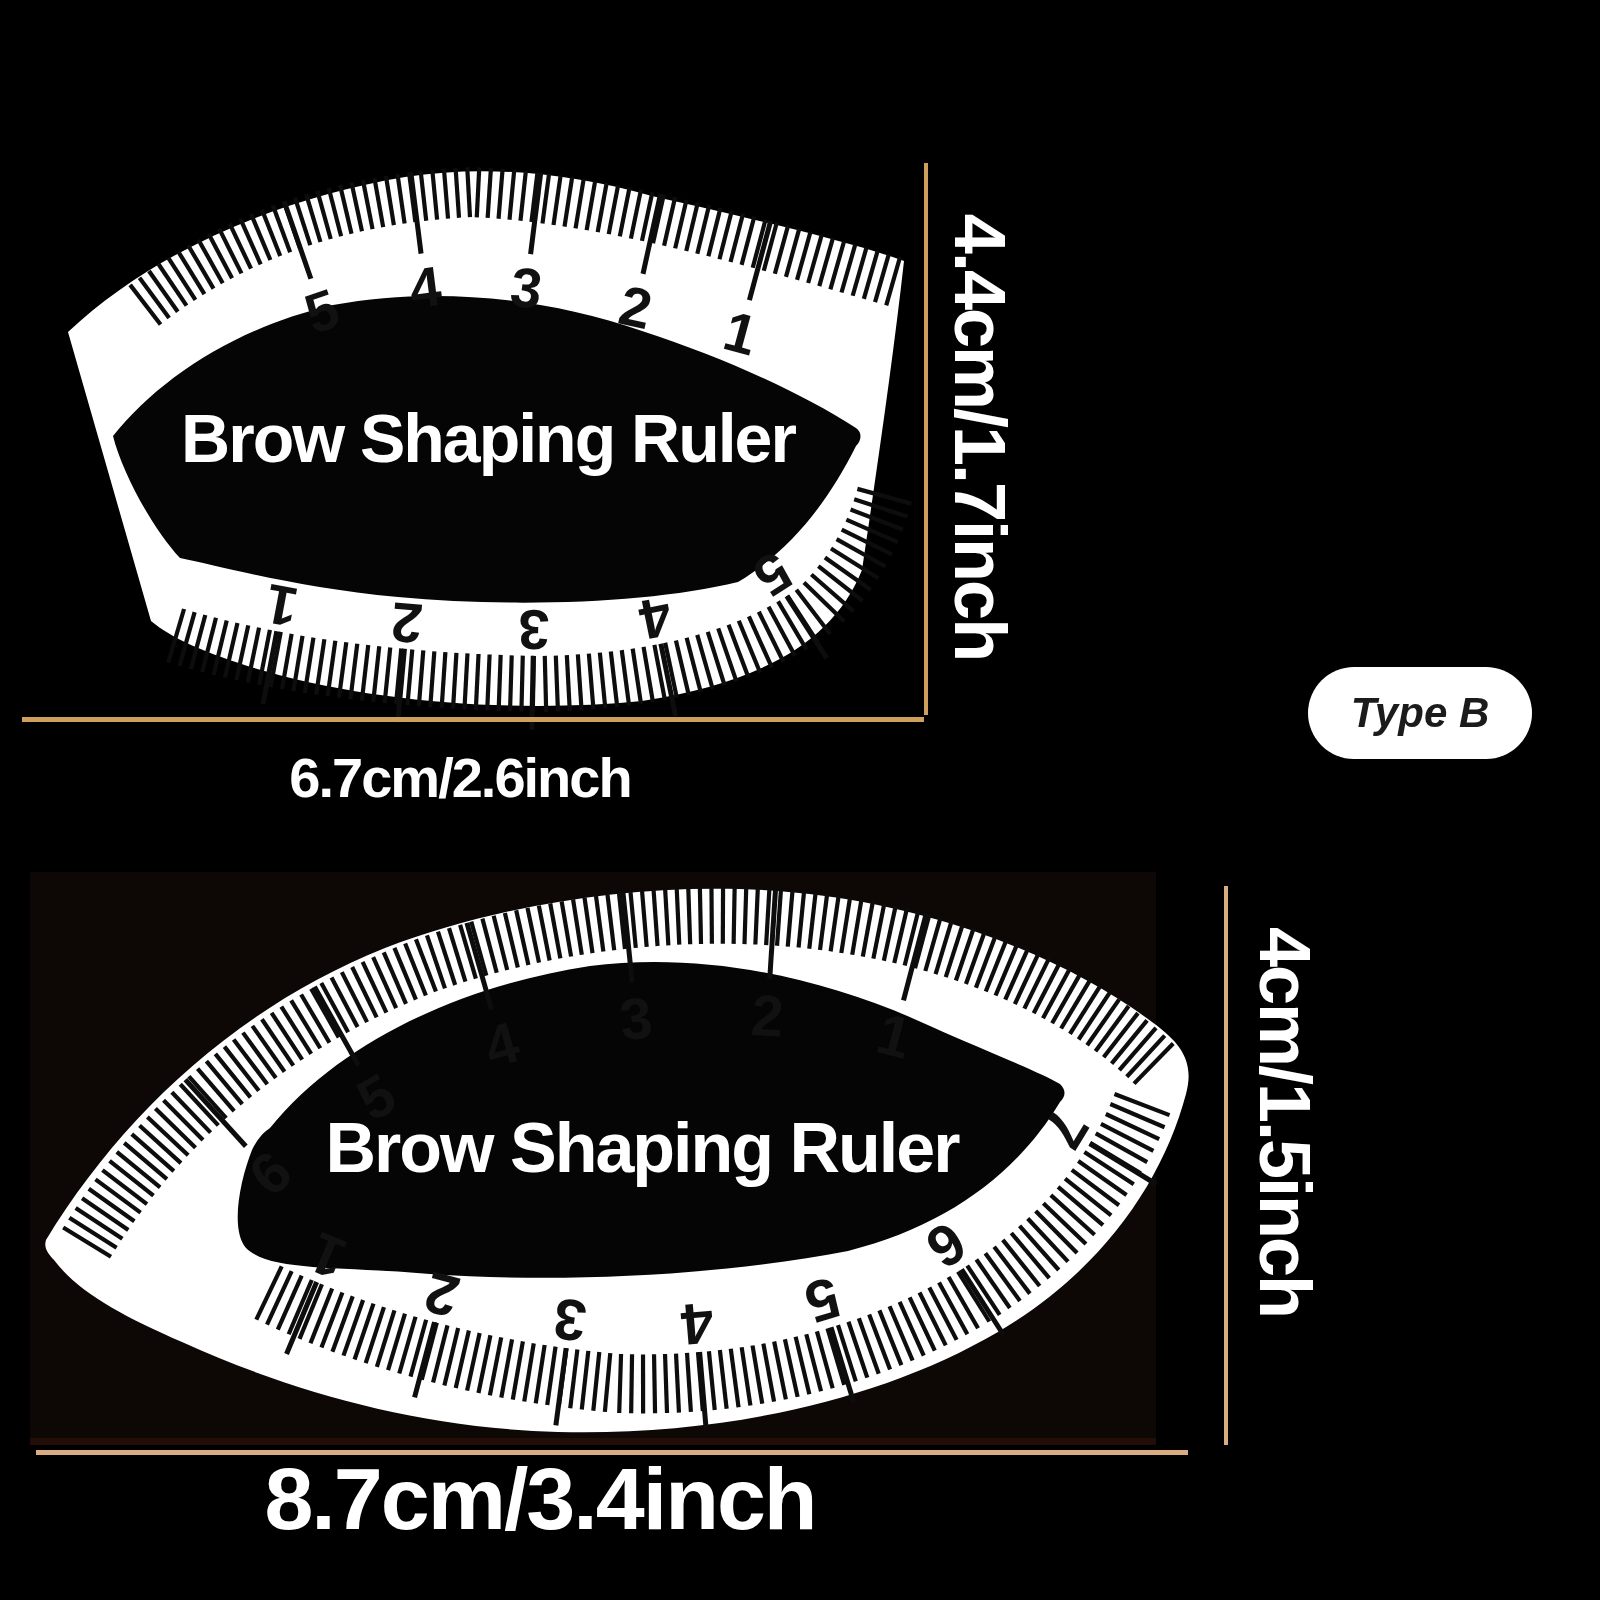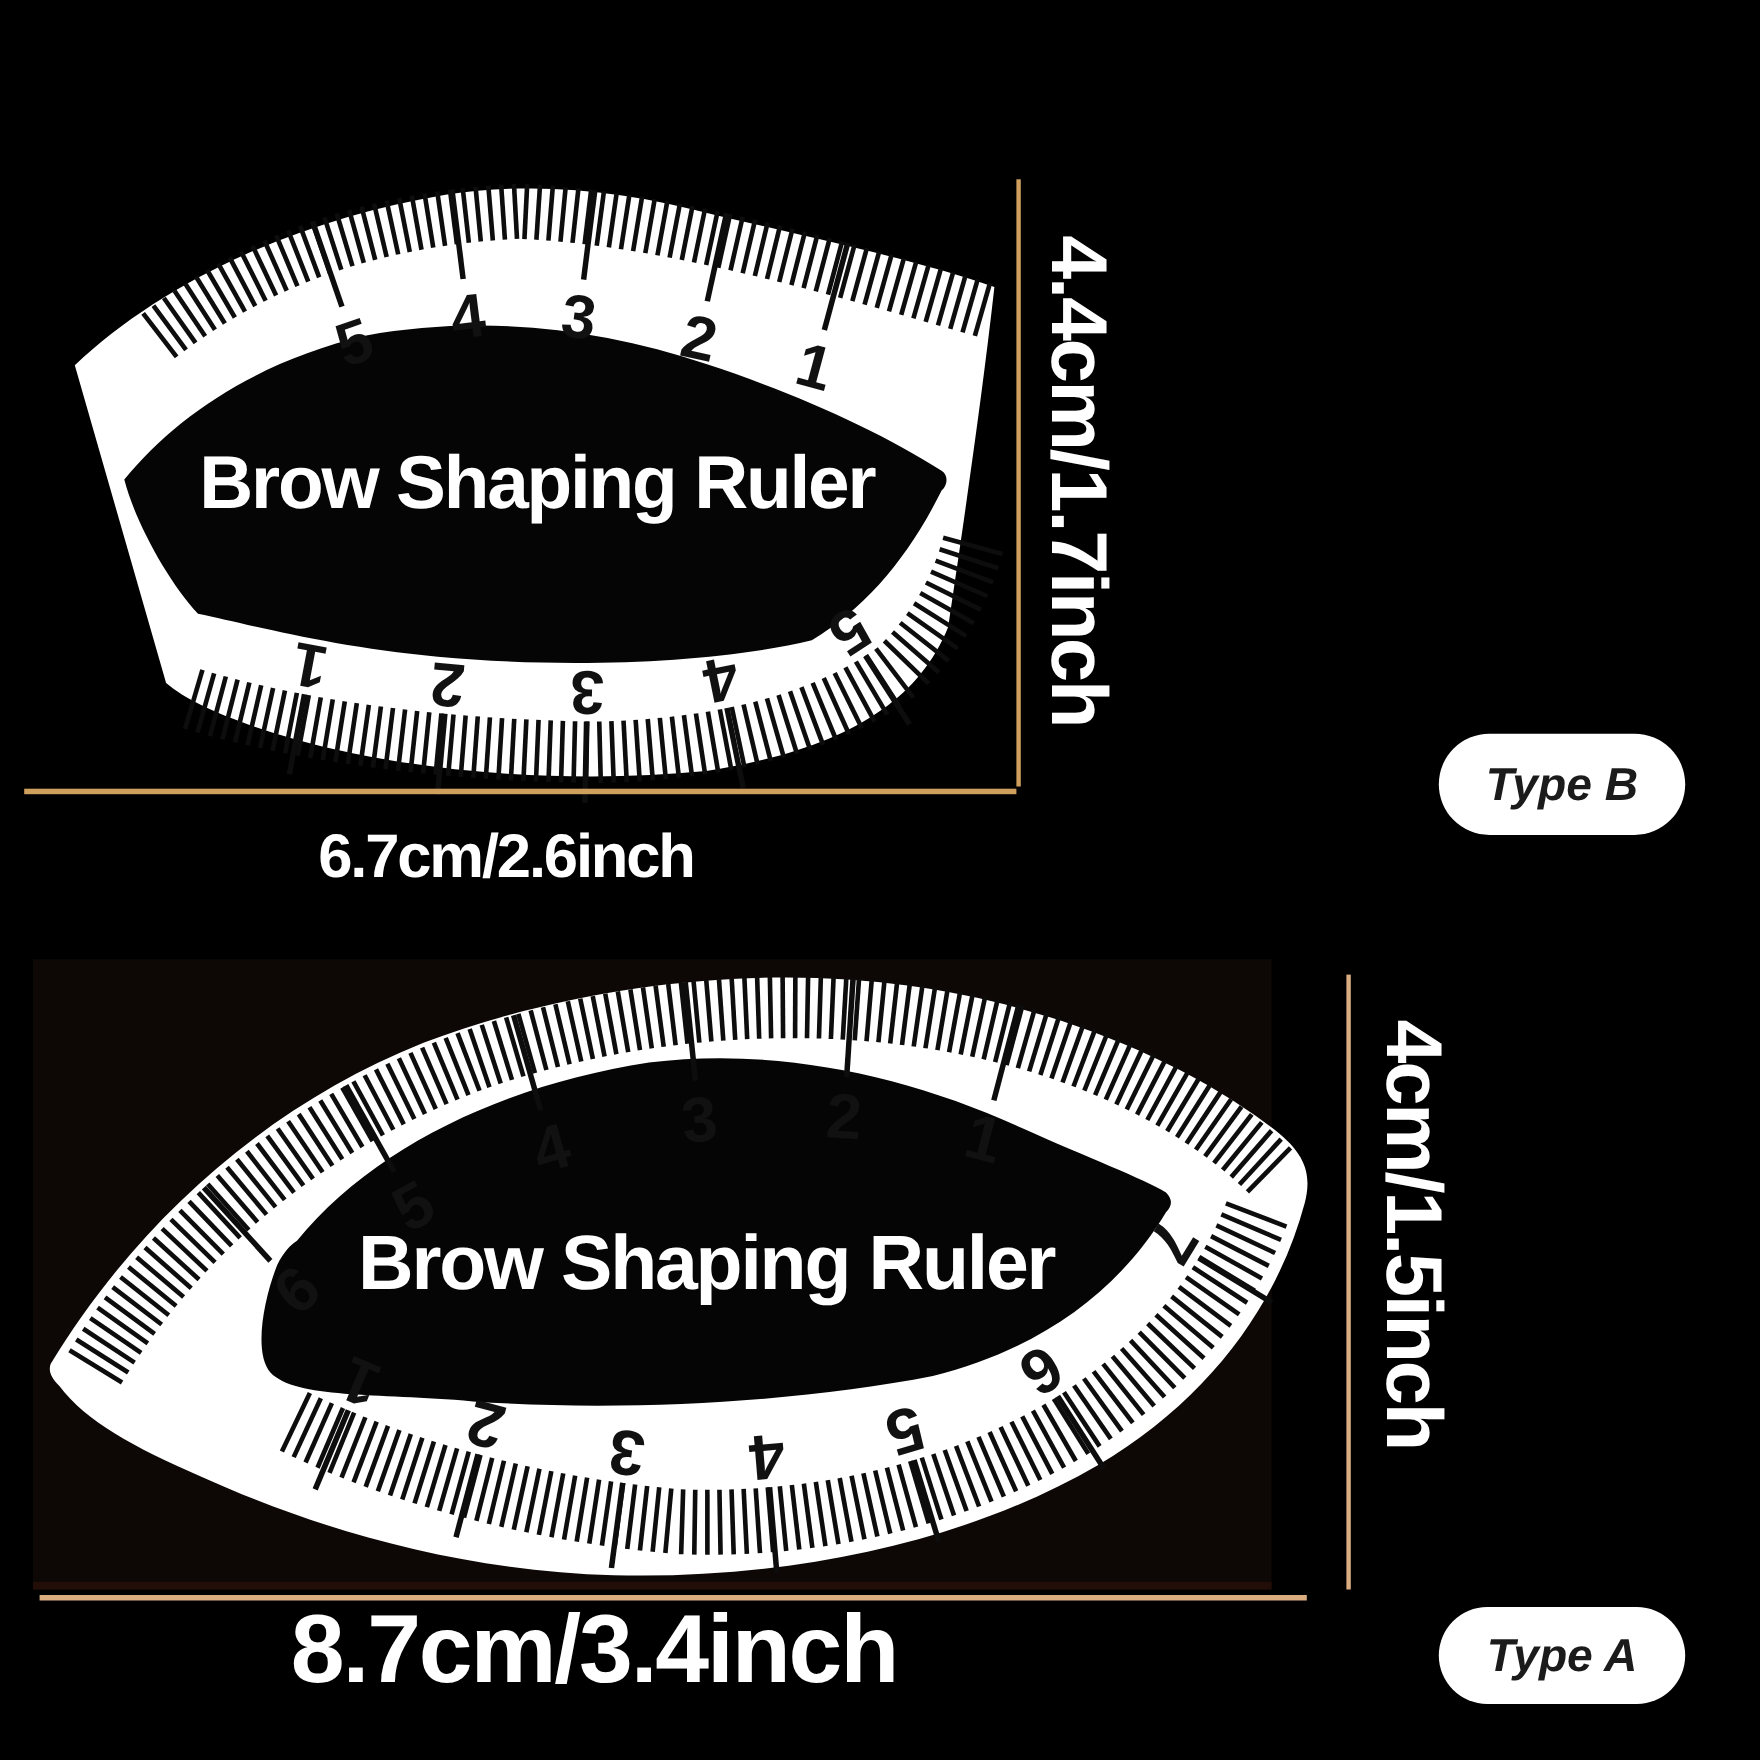--- a/index.html
+++ b/index.html
@@ -484,17 +484,14 @@
   <div class="badge" style="left:1308px;top:667px;width:224px;height:92px;">
     <span>Type B</span>
   </div>
 
   <div class="dim-line" style="left:1224px;top:886px;width:4px;height:559px;background:#d9ad80;"></div>
   <div class="dim-label vertical" style="left:1005px;top:1085px;width:560px;height:74px;line-height:74px;font-size:72px;">4cm/1.5inch</div>
 
   <div class="dim-line" style="left:36px;top:1450px;width:1152px;height:5px;background:#d9ad80;"></div>
   <div class="dim-label" style="left:150px;top:1448px;width:780px;font-size:88px;">8.7cm/3.4inch</div>
 
-  <div class="badge" style="left:1308px;top:1461px;width:224px;height:88px;">
-    <span>Type A</span>
-  </div>
 
 </div>
 
 </body></html>

